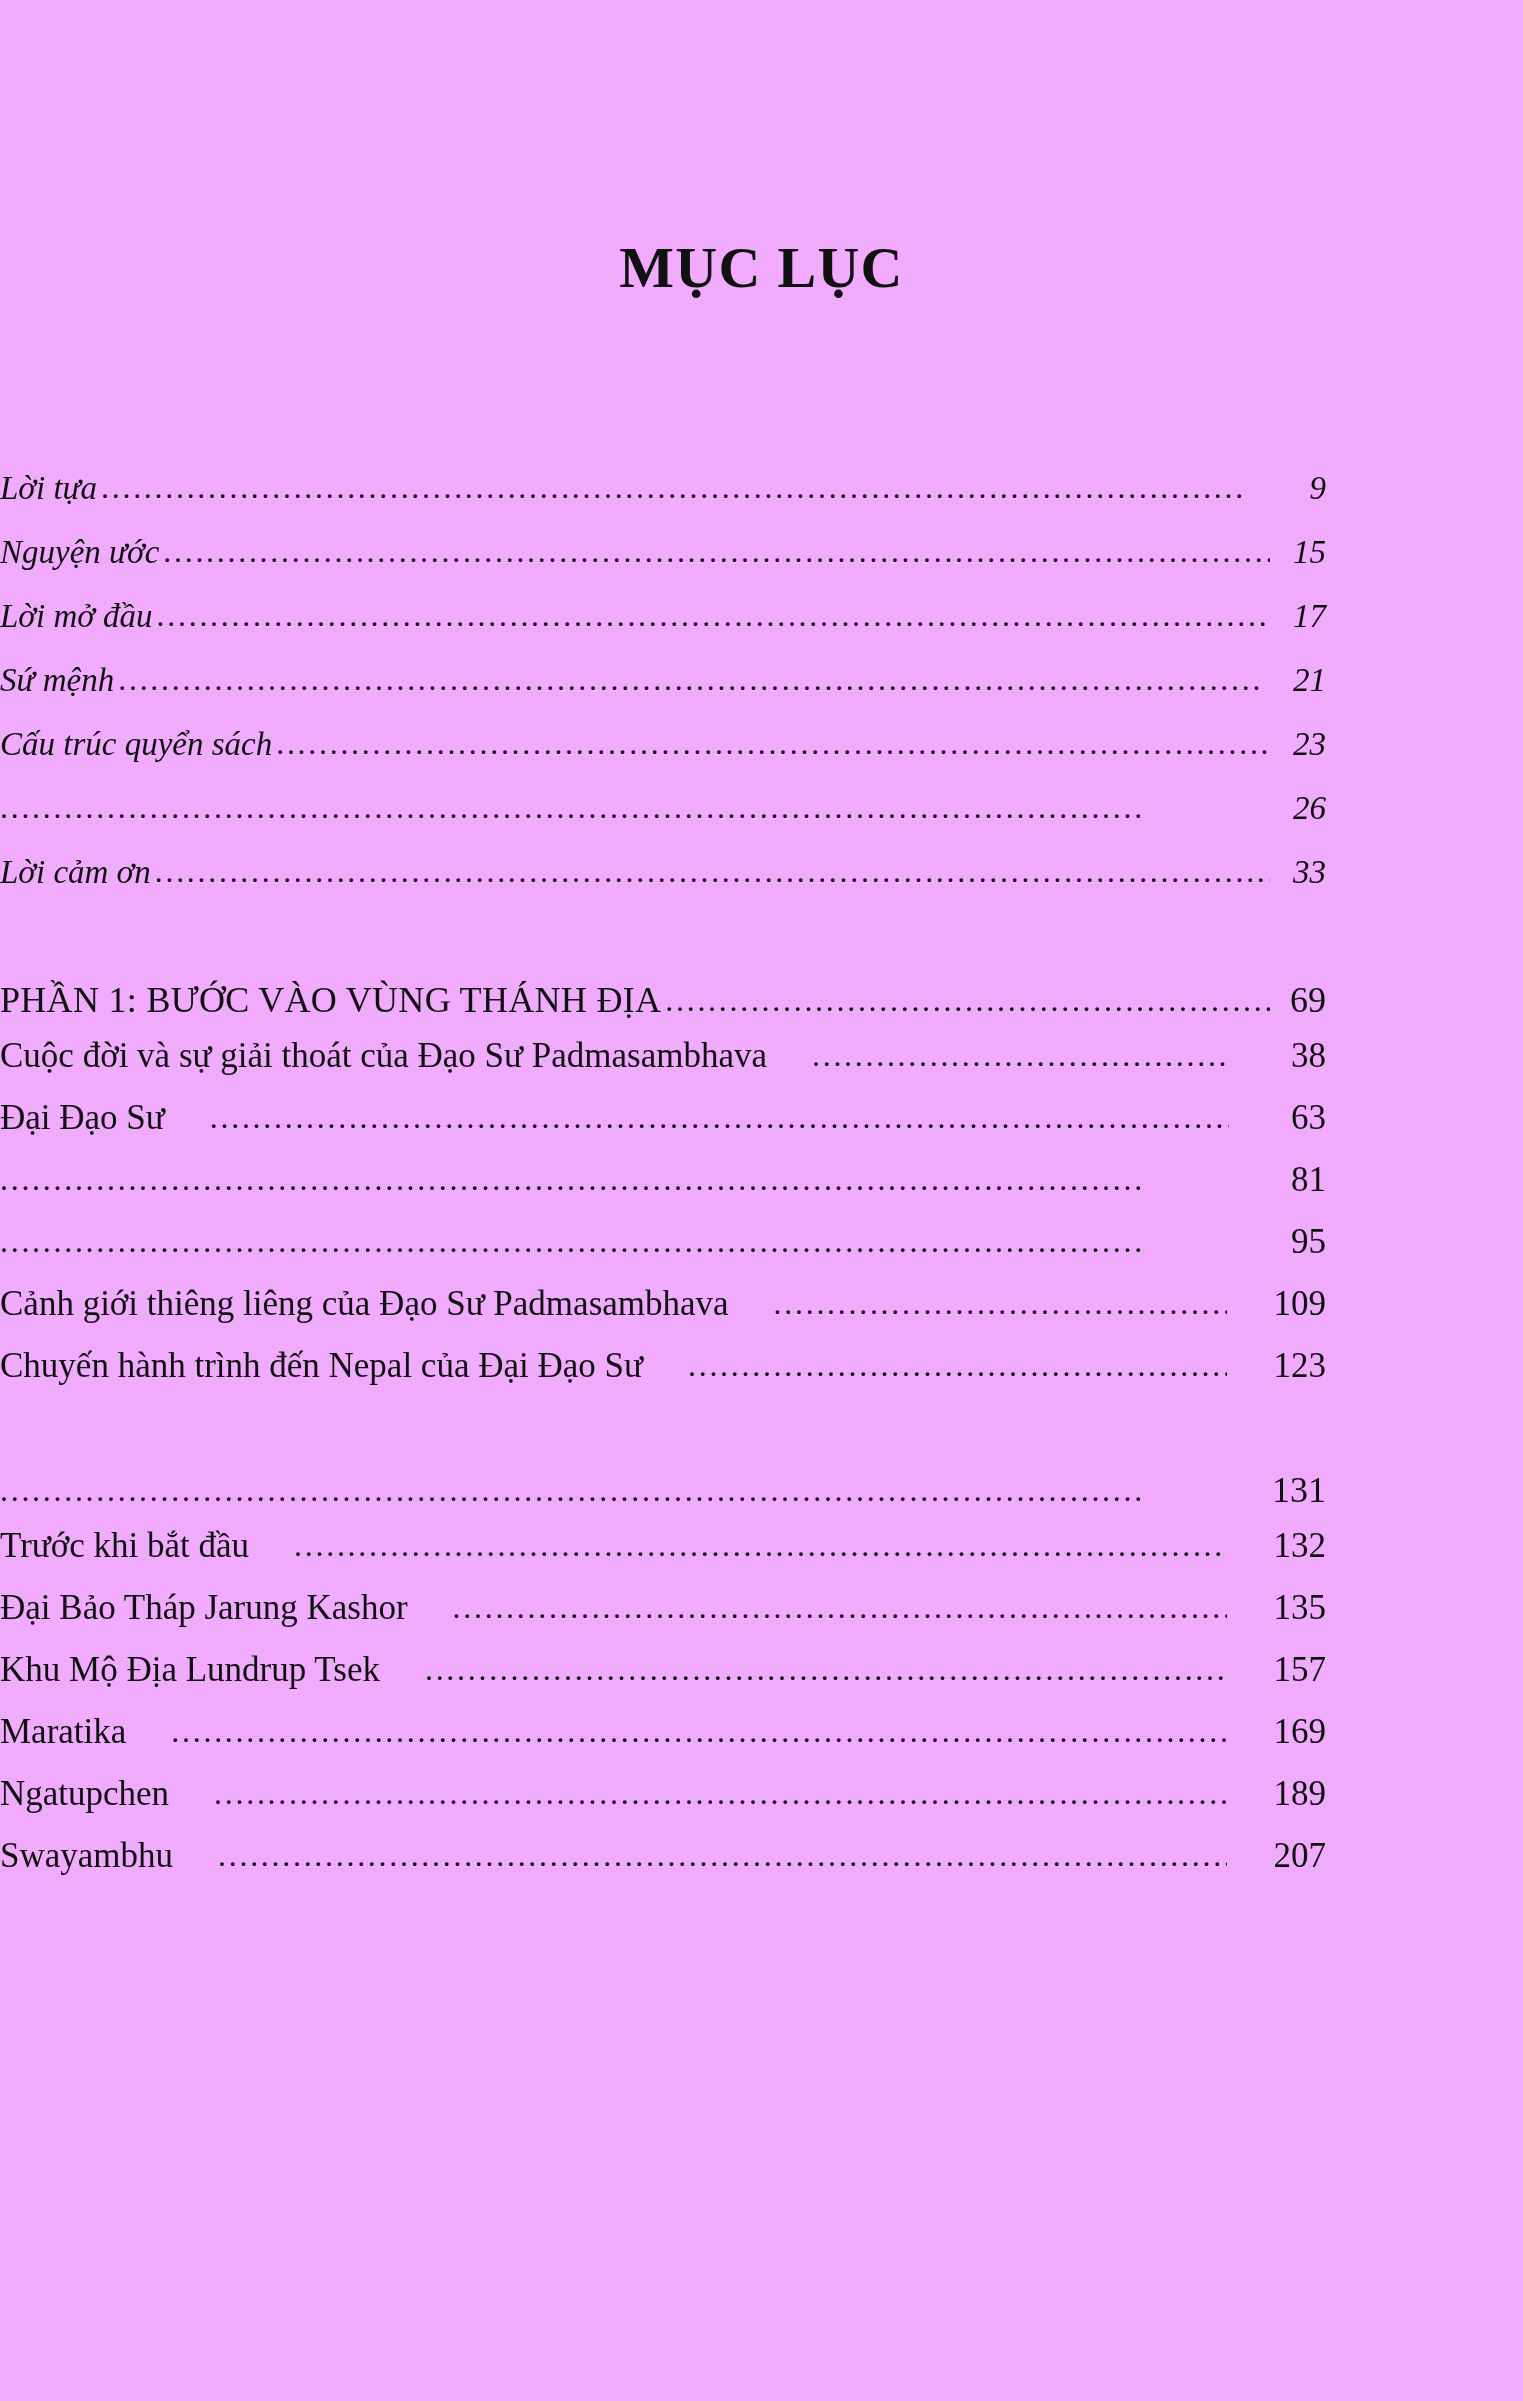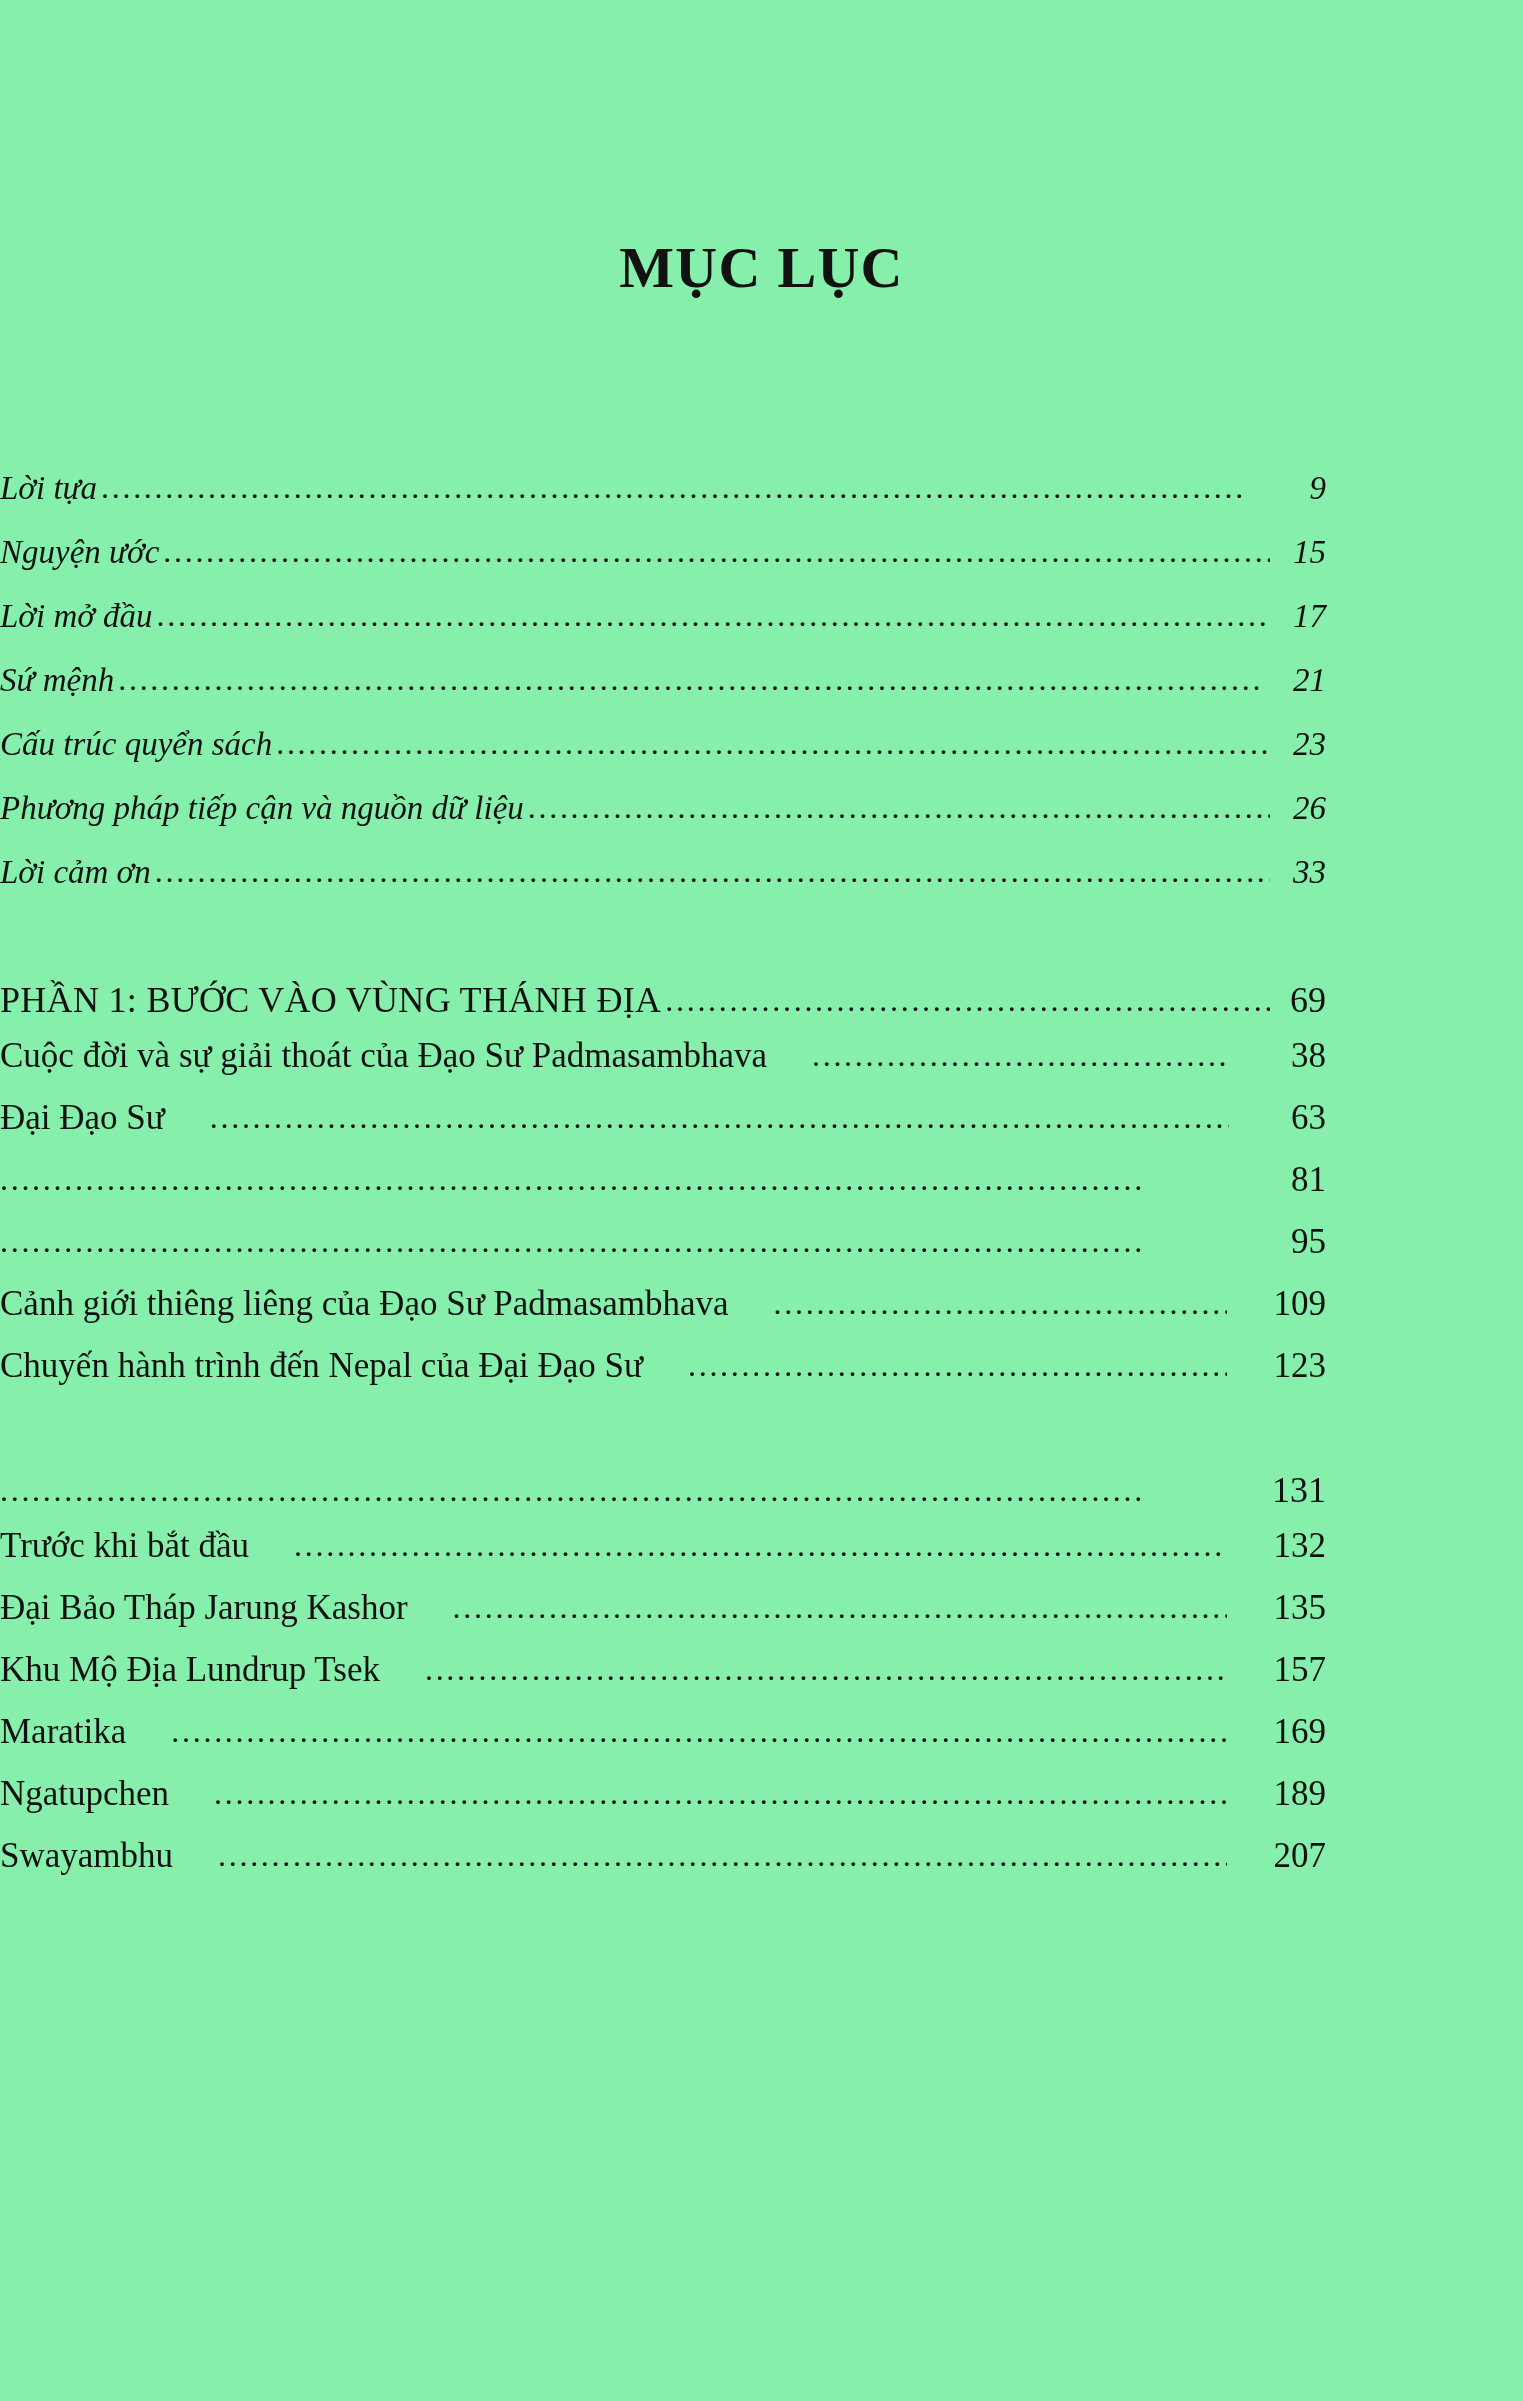--- a/index.html
+++ b/index.html
@@ -3,21 +3,21 @@
 <meta charset="utf-8">
 <style>
   html, body {
     margin: 0;
     padding: 0;
     background: #ffffff;
   }
   .page {
     width: 1523px;
     height: 2401px;
-    background: #86efac;
+    background: #f0abfc;
     position: relative;
     font-family: "Liberation Serif", serif;
     color: #111111;
     box-sizing: border-box;
     padding: 0;
     overflow: hidden;
   }
   .page-title {
     text-align: center;
     font-size: 58px;
@@ -117,21 +117,20 @@
         <span class="label">Sứ mệnh</span>
         <span class="leader">...........................................................................................................</span>
         <span class="page-num">21</span>
       </div>
       <div class="toc-entry">
         <span class="label">Cấu trúc quyển sách</span>
         <span class="leader">...........................................................................................................</span>
         <span class="page-num">23</span>
       </div>
       <div class="toc-entry">
-        <span class="label">Phương pháp tiếp cận và nguồn dữ liệu</span>
         <span class="leader">...........................................................................................................</span>
         <span class="page-num">26</span>
       </div>
       <div class="toc-entry">
         <span class="label">Lời cảm ơn</span>
         <span class="leader">...........................................................................................................</span>
         <span class="page-num">33</span>
       </div>
     </div>
 

